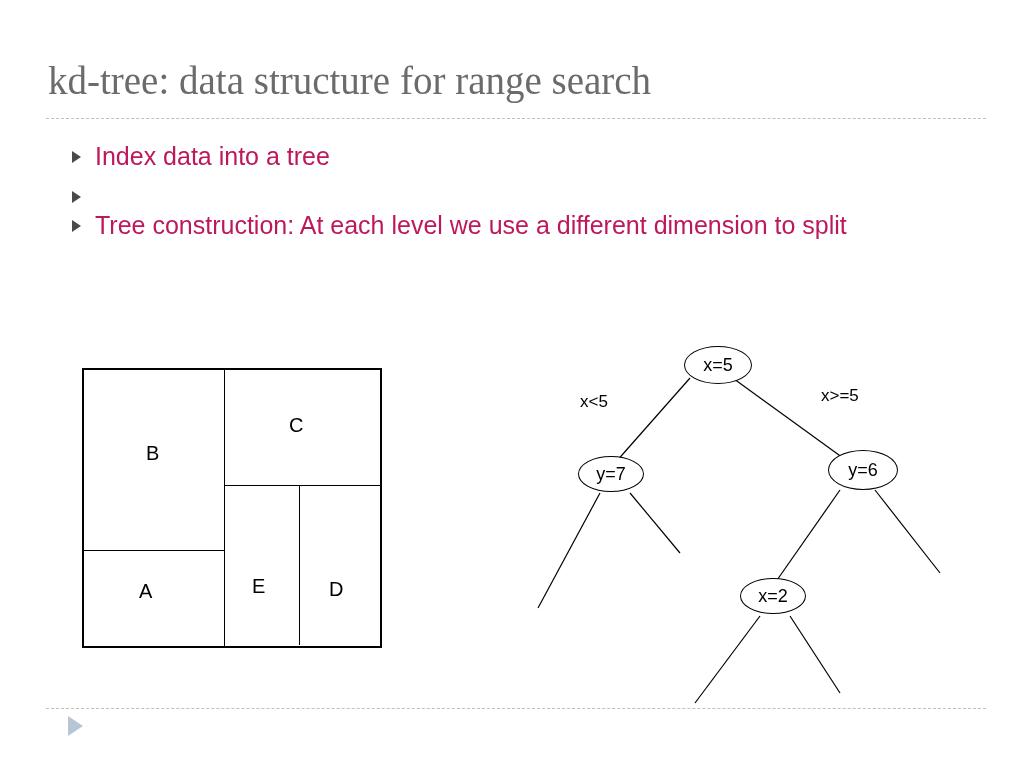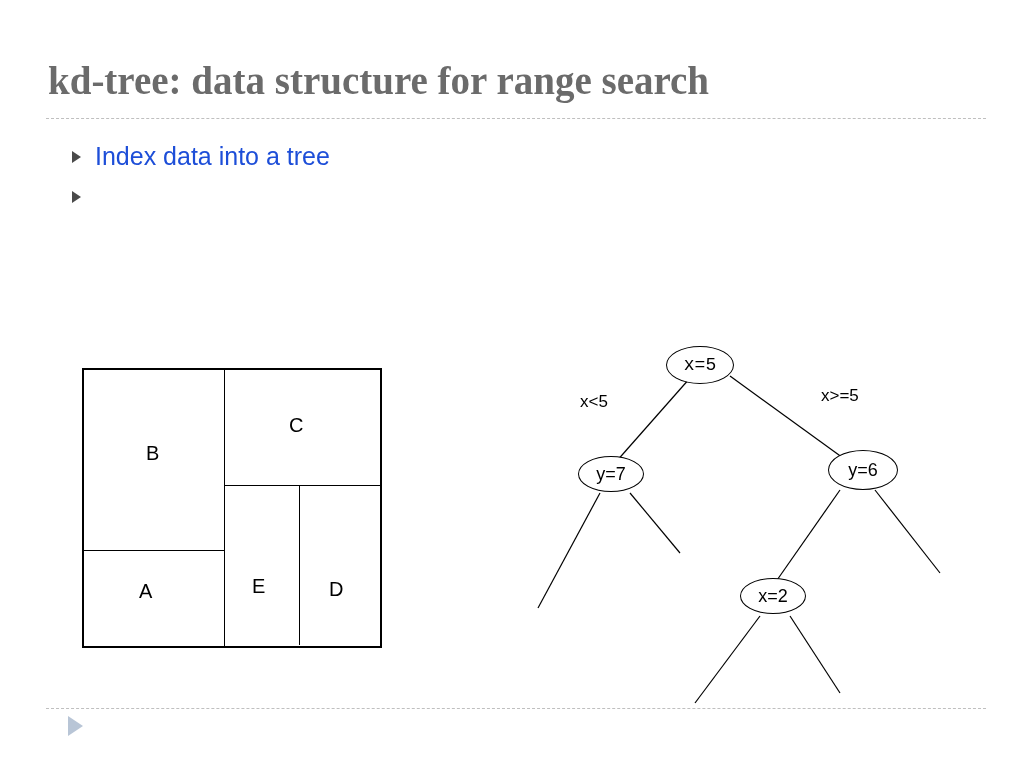--- a/index.html
+++ b/index.html
@@ -17,21 +17,21 @@
     height: 768px;
     box-sizing: border-box;
   }
   .title {
     position: absolute;
     top: 58px;
     left: 48px;
     font-family: Georgia, "Times New Roman", serif;
     font-size: 39px;
     color: #6b6b6b;
-    font-weight: 700;
+    font-weight: 400;
   }
   .hr-dashed {
     position: absolute;
     left: 46px;
     right: 38px;
     border-top: 1.5px dashed #bfbfbf;
   }
   .hr-top { top: 118px; }
   .hr-bottom { top: 708px; }
   .bullets {
@@ -49,21 +49,21 @@
     width: 0; height: 0;
     border-top: 6px solid transparent;
     border-bottom: 6px solid transparent;
     border-left: 9px solid #4a4a4a;
     margin-top: 11px;
     margin-right: 14px;
     flex-shrink: 0;
   }
   .bullet-text {
     font-size: 25px;
-    color: #1d4ed8;
+    color: #be185d;
     line-height: 1.35;
   }
   .footer-arrow {
     position: absolute;
     left: 68px;
     top: 716px;
     width: 0; height: 0;
     border-top: 10px solid transparent;
     border-bottom: 10px solid transparent;
     border-left: 15px solid #b8c5d6;
@@ -133,20 +133,24 @@
   <div class="hr-dashed hr-top"></div>
 
   <div class="bullets">
     <div class="bullet">
       <div class="bullet-marker"></div>
       <div class="bullet-text">Index data into a tree</div>
     </div>
     <div class="bullet">
       <div class="bullet-marker"></div>
     </div>
+    <div class="bullet">
+      <div class="bullet-marker"></div>
+      <div class="bullet-text">Tree construction: At each level we use a different dimension to split</div>
+    </div>
   </div>
 
   <div class="partition">
 
     <div class="p-vline" style="left:140px; top:0; width:1px; height:100%;"></div>
 
     <div class="p-hline" style="left:0; top:180px; width:140px; height:1px;"></div>
 
     <div class="p-hline" style="left:140px; top:115px; width:156px; height:1px;"></div>
 
@@ -172,21 +176,21 @@
 
       <line x1="320" y1="152" x2="255" y2="245"></line>
 
       <line x1="355" y1="152" x2="420" y2="235"></line>
 
       <line x1="240" y1="278" x2="175" y2="365"></line>
 
       <line x1="270" y1="278" x2="320" y2="355"></line>
     </svg>
 
-    <div class="tnode" style="left:146px; top:8px; width:68px; height:38px;font-family:Liberation Mono, monospace;">x=5</div>
+    <div class="tnode" style="left:164px; top:8px; width:68px; height:38px;">x=5</div>
     <div class="tnode" style="left:58px; top:118px; width:66px; height:36px;">y=7</div>
     <div class="tnode" style="left:308px; top:112px; width:70px; height:40px;">y=6</div>
     <div class="tnode" style="left:220px; top:240px; width:66px; height:36px;">x=2</div>
 
     <div class="tlabel" style="left:60px; top:54px;">x&lt;5</div>
     <div class="tlabel" style="left:301px; top:48px;">x&gt;=5</div>
   </div>
 
   <div class="hr-dashed hr-bottom"></div>
   <div class="footer-arrow"></div>

